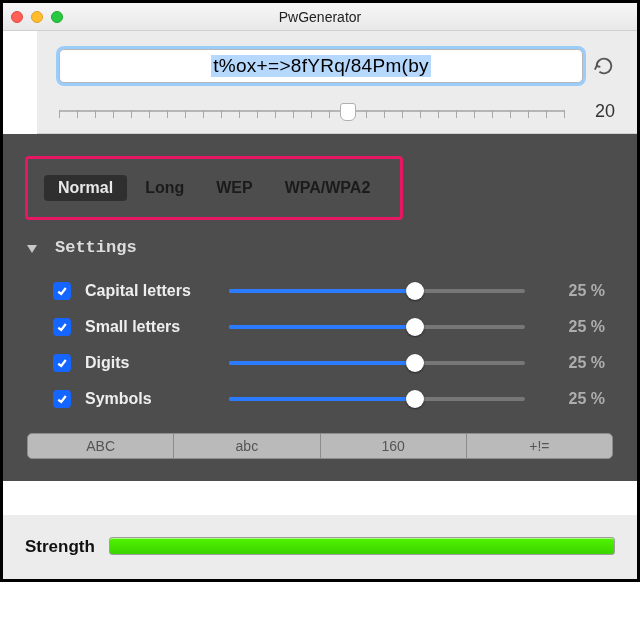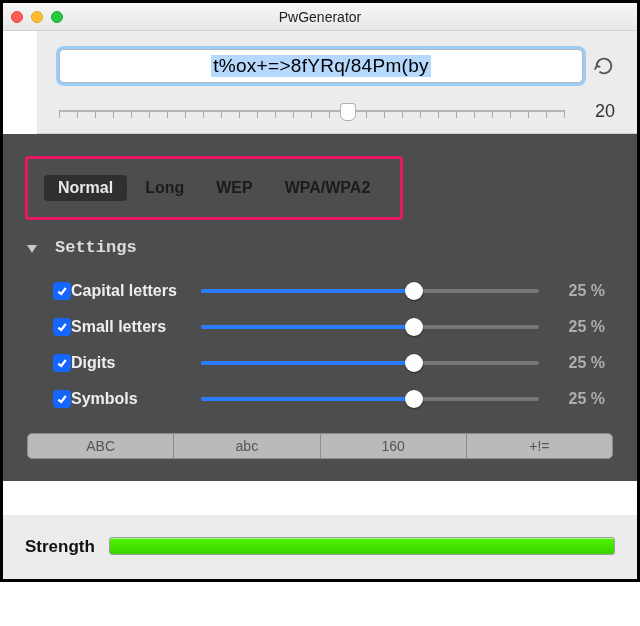--- a/index.html
+++ b/index.html
@@ -27,21 +27,21 @@
   .thumb { position:absolute; top:4px; width:16px; height:18px; background:#fff; border:1px solid #b0b0b0; border-radius:3px 3px 6px 6px; transform:translateX(-50%);}
   .lenval { font-size:18px; color:#333; width:28px; text-align:right;}
   
   .dark { background:#4d4d4d; padding:22px; flex:0 0 auto;}
   .tabs { display:flex; gap:4px; padding:16px; border:3px solid #e71764; border-radius:4px; width:fit-content;}
   .tab { padding:4px 14px; font-size:16px; font-weight:bold; color:#1b1b1b; border-radius:4px; cursor:pointer;}
   .tab.active { background:#2f2f2f; color:#e8e8e8;}
   .sect { display:flex; align-items:center; gap:18px; margin:18px 0 16px 2px; color:#ddd; font-weight:bold; font-size:17px;font-family:Liberation Mono, monospace;}
   .tri { width:0;height:0;border-left:5px solid transparent;border-right:5px solid transparent;border-top:8px solid #c8c8c8; transform:translateY(1px);}
   .opts { padding:0 10px 0 28px;}
-  .optrow { display:flex; align-items:center; height:36px;}
+  .optrow { display:flex; align-items:center; gap:14px; height:36px;}
   .chk { width:18px; height:18px; border-radius:4px; background:#1565ff; display:flex; align-items:center; justify-content:center; cursor:pointer;}
   .chk svg{stroke:#fff;stroke-width:3;fill:none;}
   .optlabel { width:130px; font-weight:bold; color:#eee; font-size:16px;}
   .slider { flex:1; position:relative; height:20px; cursor:pointer;}
   .track { position:absolute; left:0; right:0; top:8px; height:4px; background:#777; border-radius:2px;}
   .trackfill{ position:absolute; left:0; top:8px; height:4px; background:#2a7bff; border-radius:2px;}
   .knob { position:absolute; top:1px; width:18px; height:18px; background:#fff; border-radius:50%; transform:translateX(-50%); box-shadow:0 1px 2px rgba(0,0,0,.5);}
   .pct { width:66px; text-align:right; color:#aeaeae; font-size:16px; font-weight:bold;}
   .seg { display:flex; margin:16px 2px 0 2px; border-radius:5px; overflow:hidden; border:1px solid #8c8c8c; background:#bababa; height:26px;}
   .segbtn { flex:1; text-align:center; font-size:14px; color:#555; line-height:24px; border-right:1px solid #8c8c8c; cursor:pointer;}

